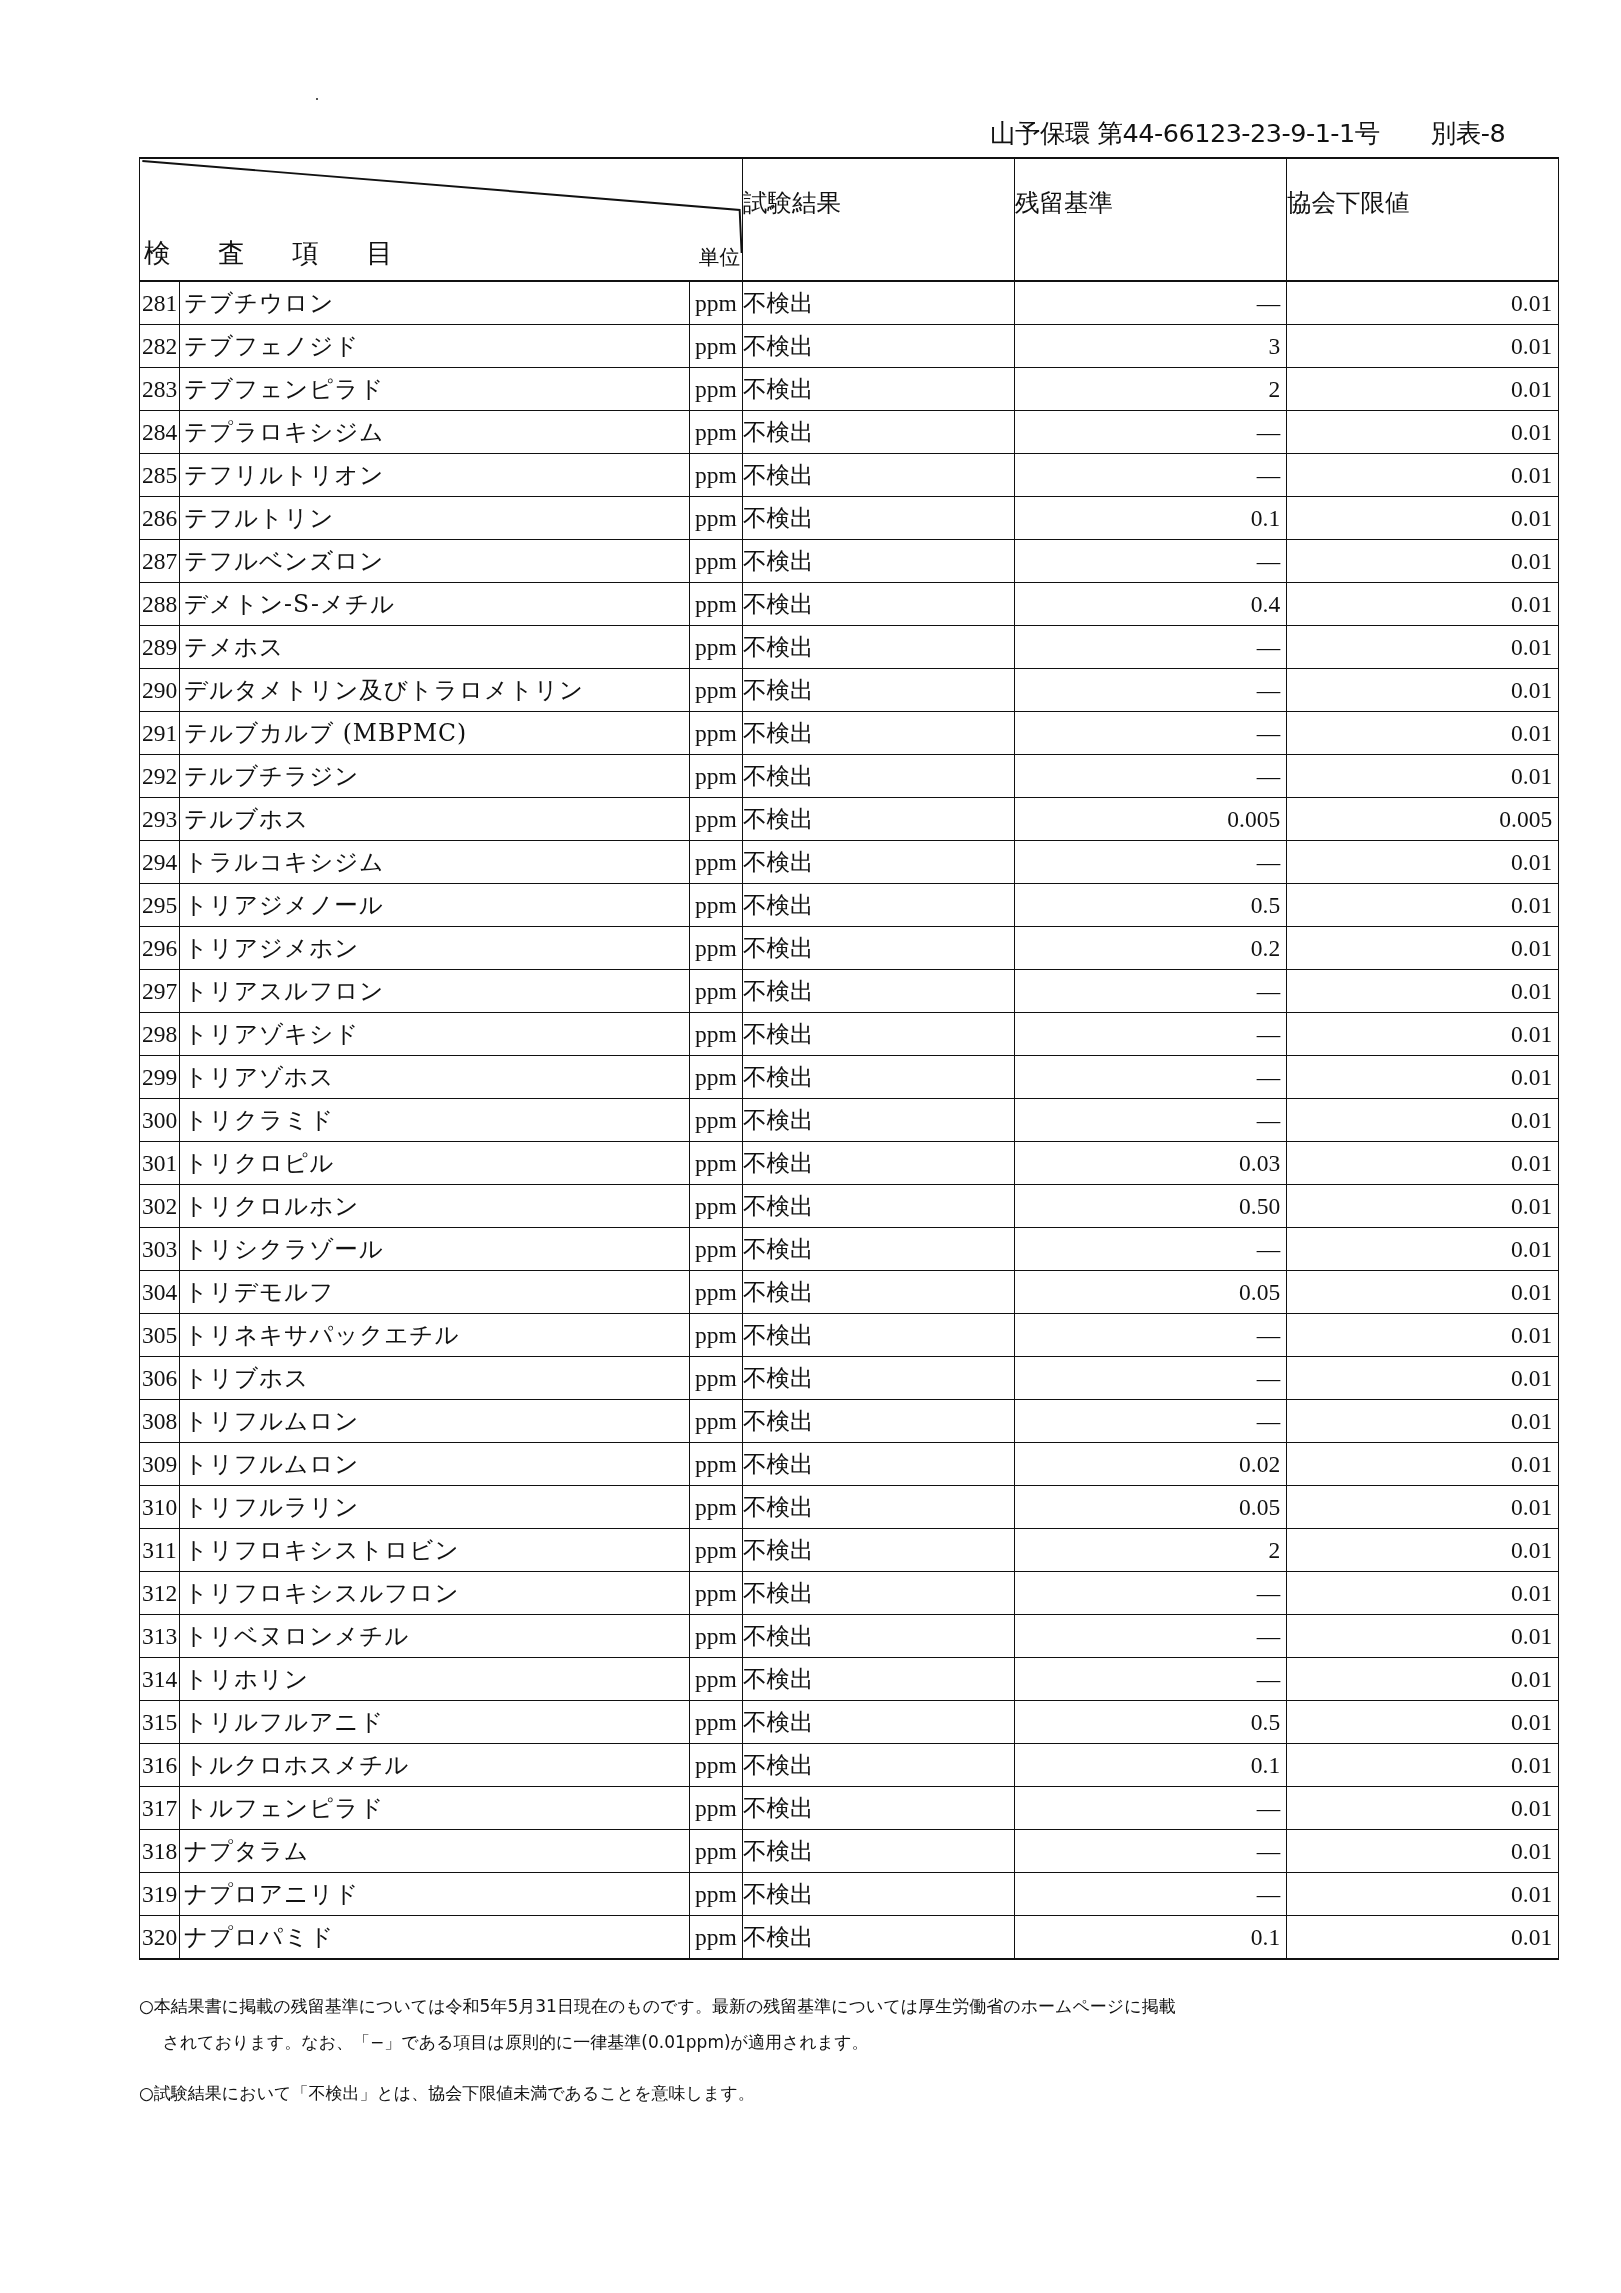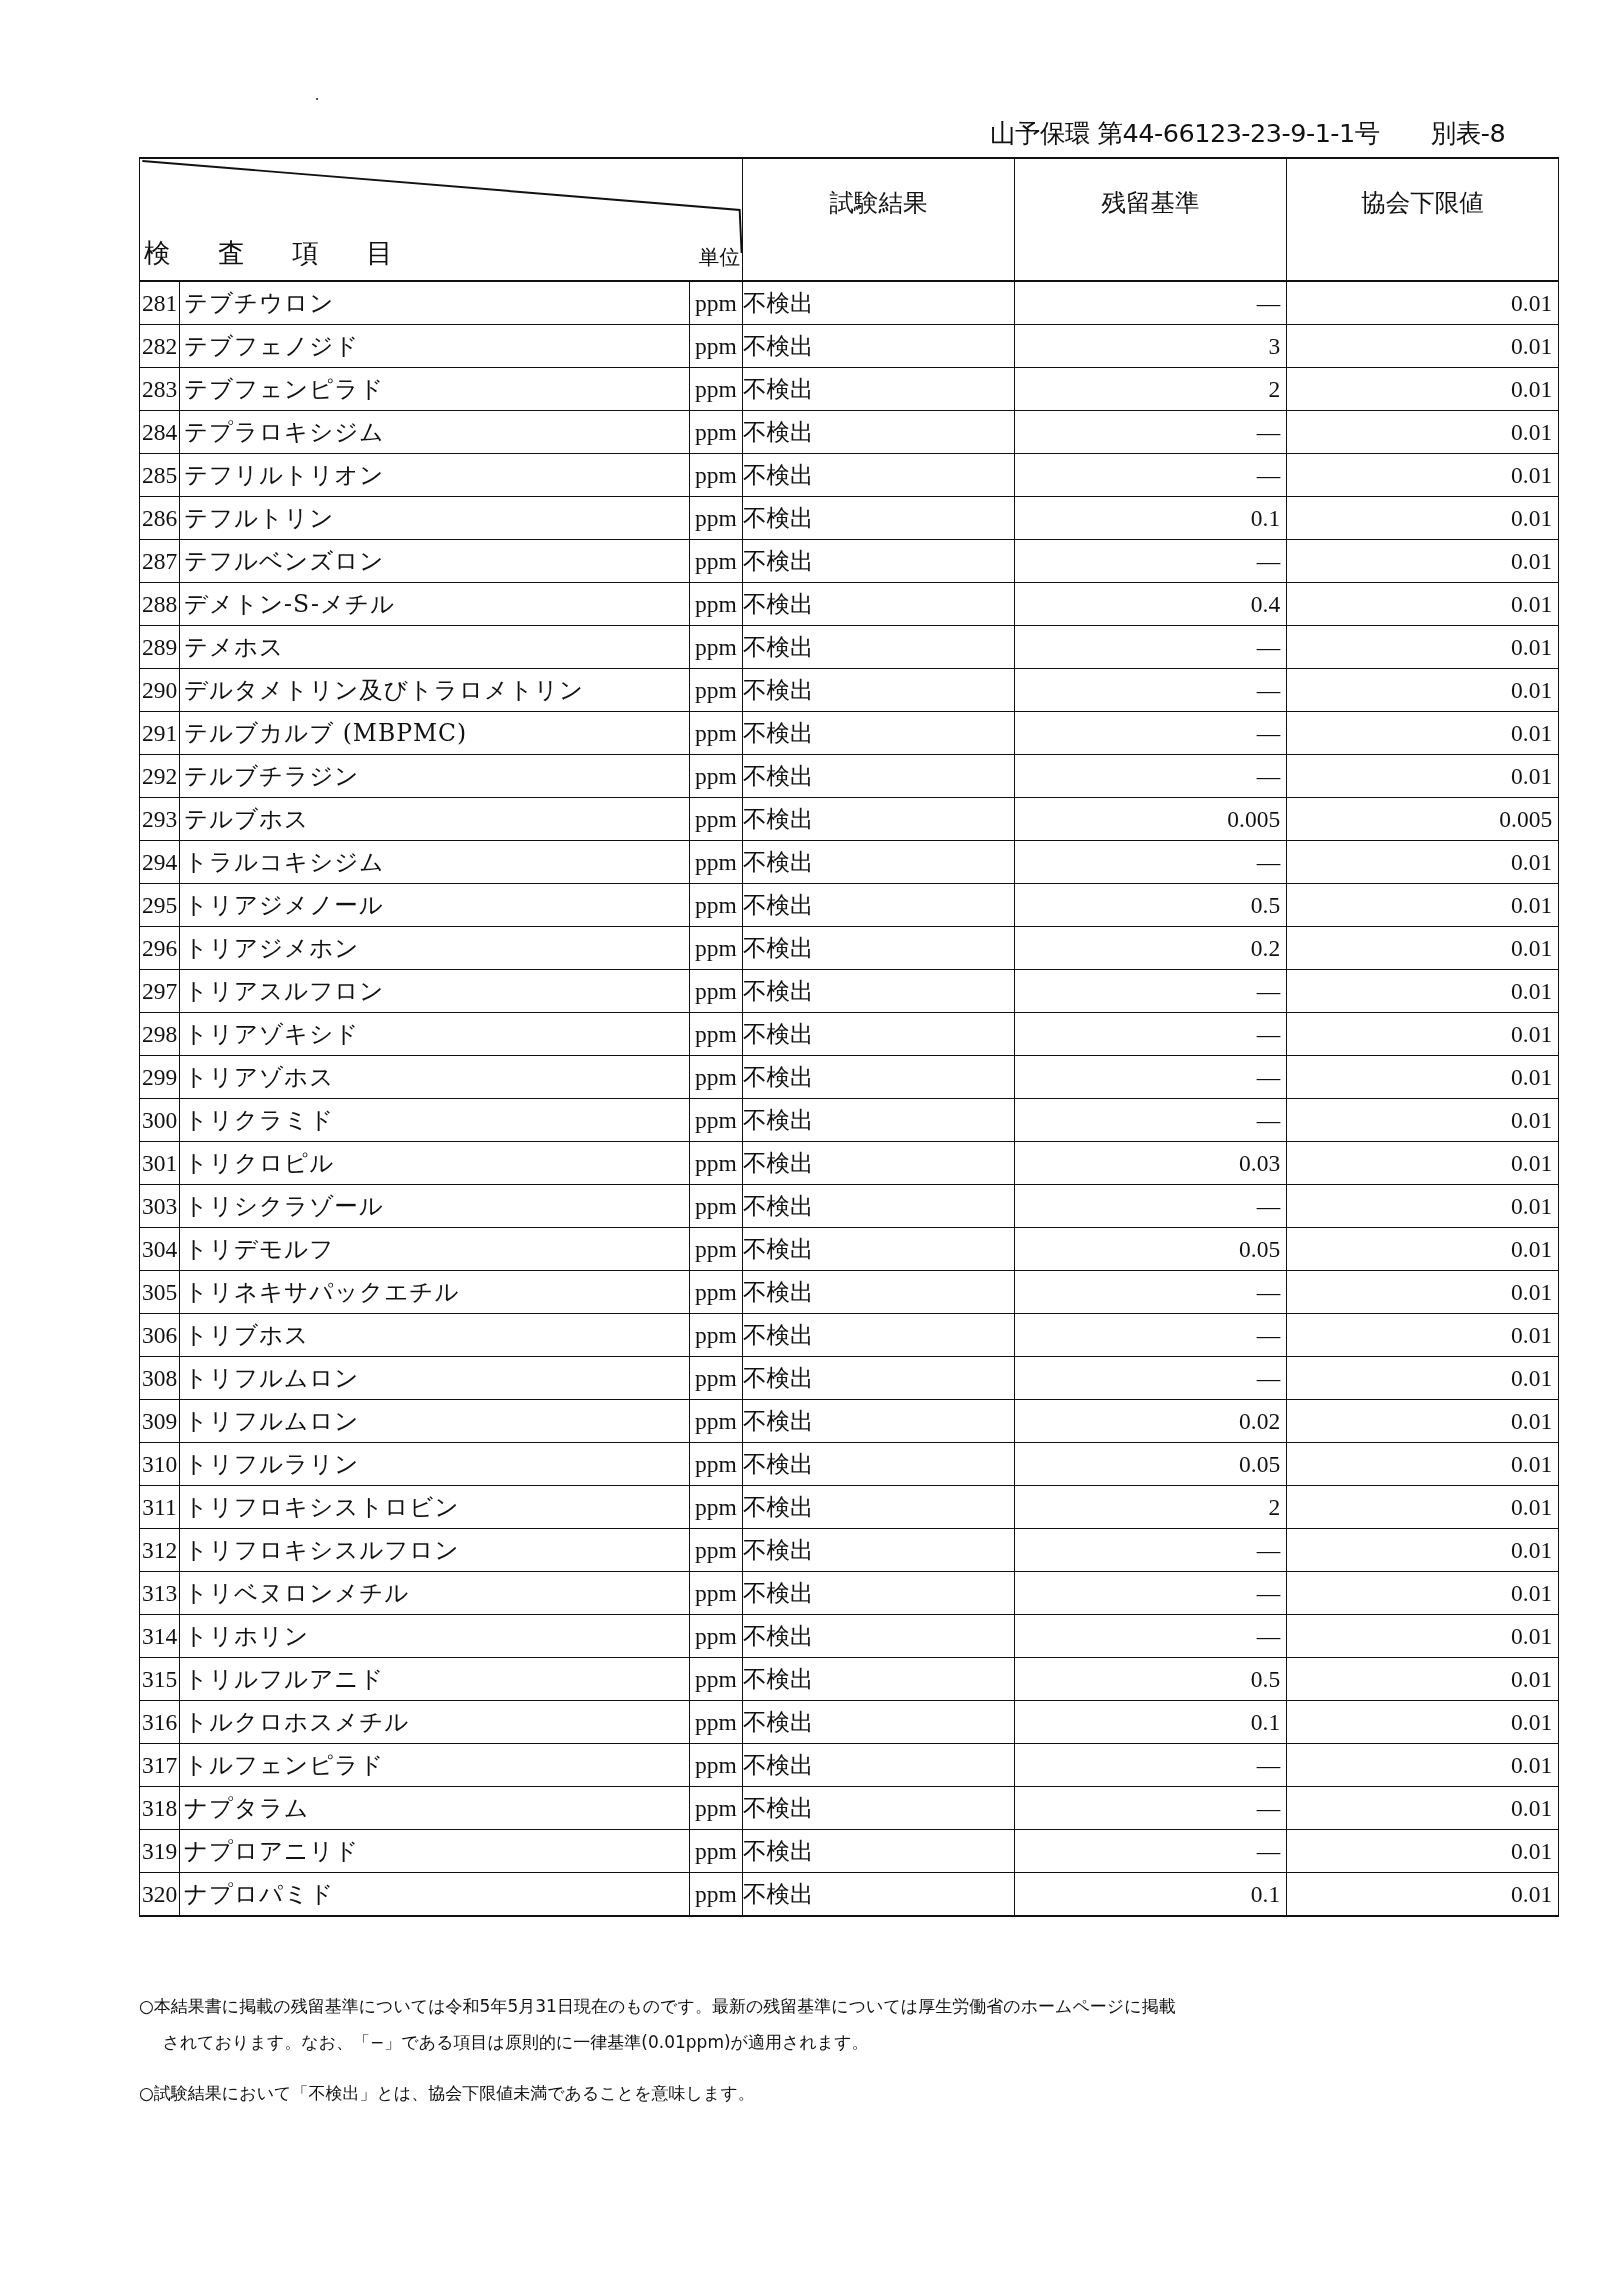--- a/index.html
+++ b/index.html
@@ -14,21 +14,21 @@
                border-collapse: collapse; table-layout: fixed; }
   table.main td, table.main th { padding: 0; border: 1.5px solid #111; }
   table.main thead th { height: 94px; border-top: 2.9px solid #111; border-bottom: 2.9px solid #111;
                          font-weight: normal; font-family: "DejaVu Sans", sans-serif; font-size: 24.5px;
                          vertical-align: top; position: relative; }
   th.h-item { text-align: left; border-left: 2.9px solid #111; }
   th.h-item svg { position: absolute; left: 0; top: 0; }
   th.h-item .h-label { position: absolute; left: 3.9px; bottom: 9.8px; font-family: "DejaVu Serif", serif;
                        font-size: 26.5px; letter-spacing: 19.6px; margin-top: 30px; }
   th.h-item .h-unit { position: absolute; right: 2px; bottom: 9.8px; font-size: 20.6px; }
-  th.h-col { text-align: center; padding-top: 27.4px !important; border-left: 2.9px solid #111; }
+  th.h-col { text-align: left; padding-top: 27.4px !important; border-left: 2.9px solid #111; }
   th.h-last { border-right: 2.9px solid #111; }
 
   table.main tbody td { height: 42px; font-size: 23.5px; vertical-align: middle; }
   td.c-no { border-left: 2.9px solid #111; text-align: center; font-family: "Liberation Serif", serif;
             font-size: 22.5px; border-right: 1px solid #222; }
   td.c-name { border-left: none; border-right: 1px solid #222; padding-left: 3.9px !important;
               font-family: "DejaVu Serif", serif; font-size: 21.6px; white-space: nowrap; letter-spacing: 1px; }
   td.c-unit { text-align: center; font-family: "Liberation Serif", serif; font-size: 18.6px; border-left: 1px solid #222; }
   td.c-result { text-align: left; padding-right: 3.9px !important; border-left: 2.9px solid #111;
                 font-family: "DejaVu Sans", sans-serif; font-size: 23.5px; }
@@ -238,20 +238,28 @@
       </tr>
       <tr>
         <td class="c-no">301</td>
         <td class="c-name">トリクロピル</td>
         <td class="c-unit">ppm</td>
         <td class="c-result">不検出</td>
         <td class="c-std">0.03</td>
         <td class="c-min">0.01</td>
       </tr>
       <tr>
+        <td class="c-no">302</td>
+        <td class="c-name">トリクロルホン</td>
+        <td class="c-unit">ppm</td>
+        <td class="c-result">不検出</td>
+        <td class="c-std">0.50</td>
+        <td class="c-min">0.01</td>
+      </tr>
+      <tr>
         <td class="c-no">303</td>
         <td class="c-name">トリシクラゾール</td>
         <td class="c-unit">ppm</td>
         <td class="c-result">不検出</td>
         <td class="c-std">—</td>
         <td class="c-min">0.01</td>
       </tr>
       <tr>
         <td class="c-no">304</td>
         <td class="c-name">トリデモルフ</td>

